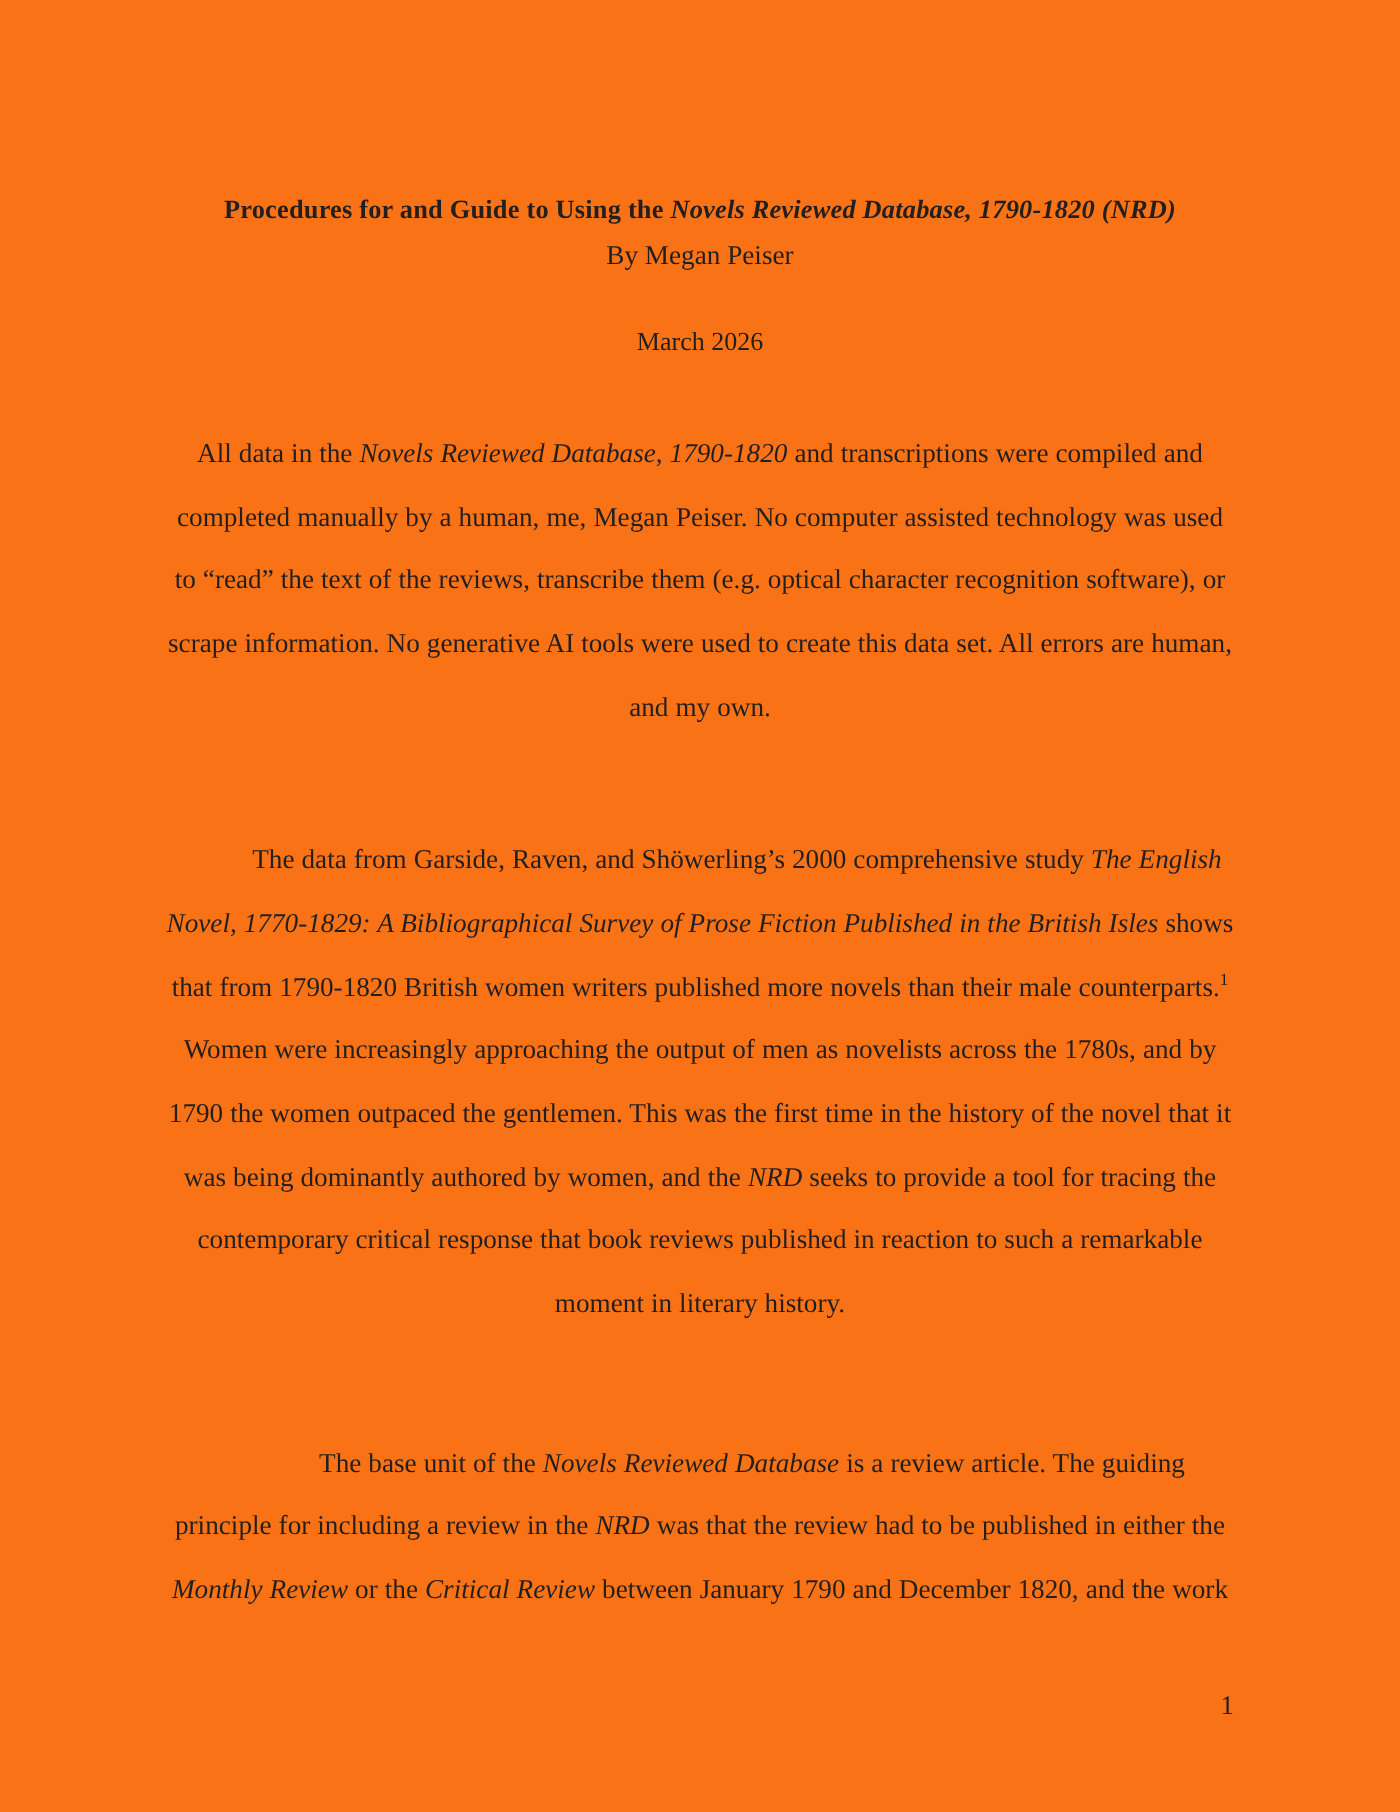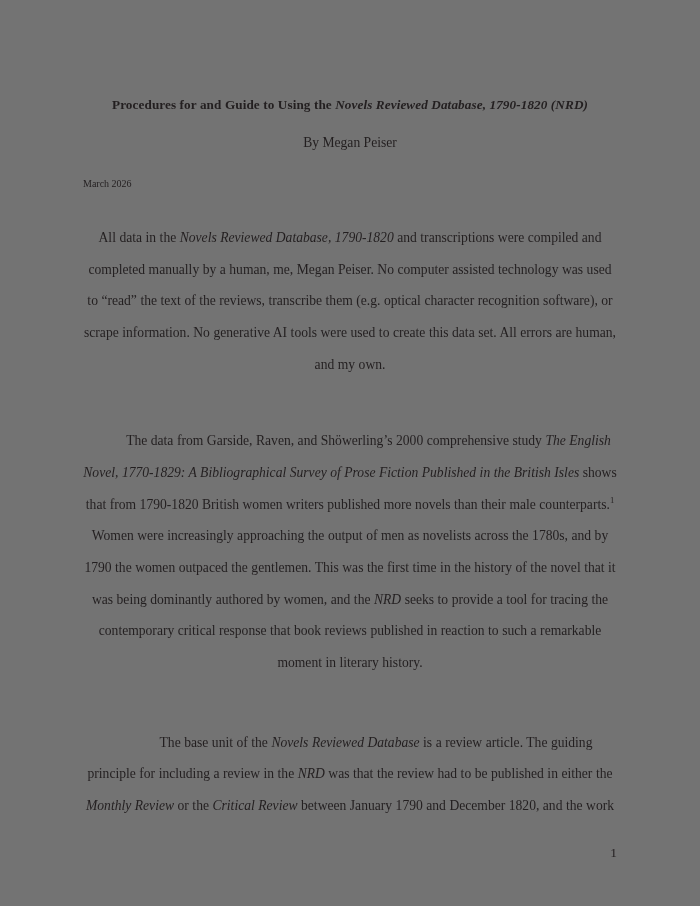--- a/index.html
+++ b/index.html
@@ -15,21 +15,21 @@
     color: #231f20;
     -webkit-font-smoothing: antialiased;
   }
 
   .page {
     position: absolute;
     left: 0;
     top: 0;
     width: 700px;
     height: 906px;
-    background: #737373;
+    background: #f97316;
     overflow: hidden;
   }
 
   .content {
     position: absolute;
     left: 83px;
     top: 96px;
     width: 534px;
   }
 
@@ -44,26 +44,27 @@
     white-space: nowrap;
   }
   .doc-title .ital {
     font-style: italic;
     font-weight: bold;
   }
 
   .byline {
     font-size: 13.6px;
     text-align: center;
-    margin: 19px 0 0 0;
+    margin: 4px 0 0 0;
     line-height: 1.4;
   }
 
   .docdate {
-    font-size: 10px;
+    font-size: 13px;
+    text-align: center;
     margin: 25px 0 0 0;
     line-height: 1.4;
   }
 
   
   .para {
     font-size: 13.6px;
     line-height: 2.33;
     margin: 0;
     text-align: center;

